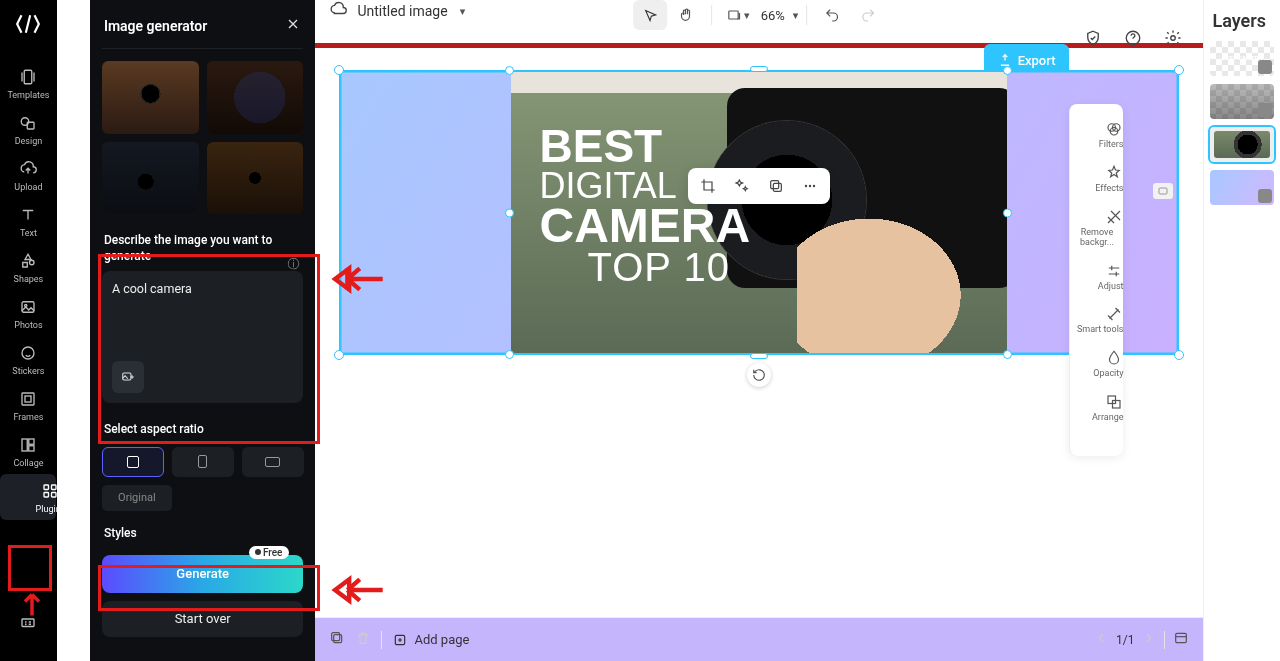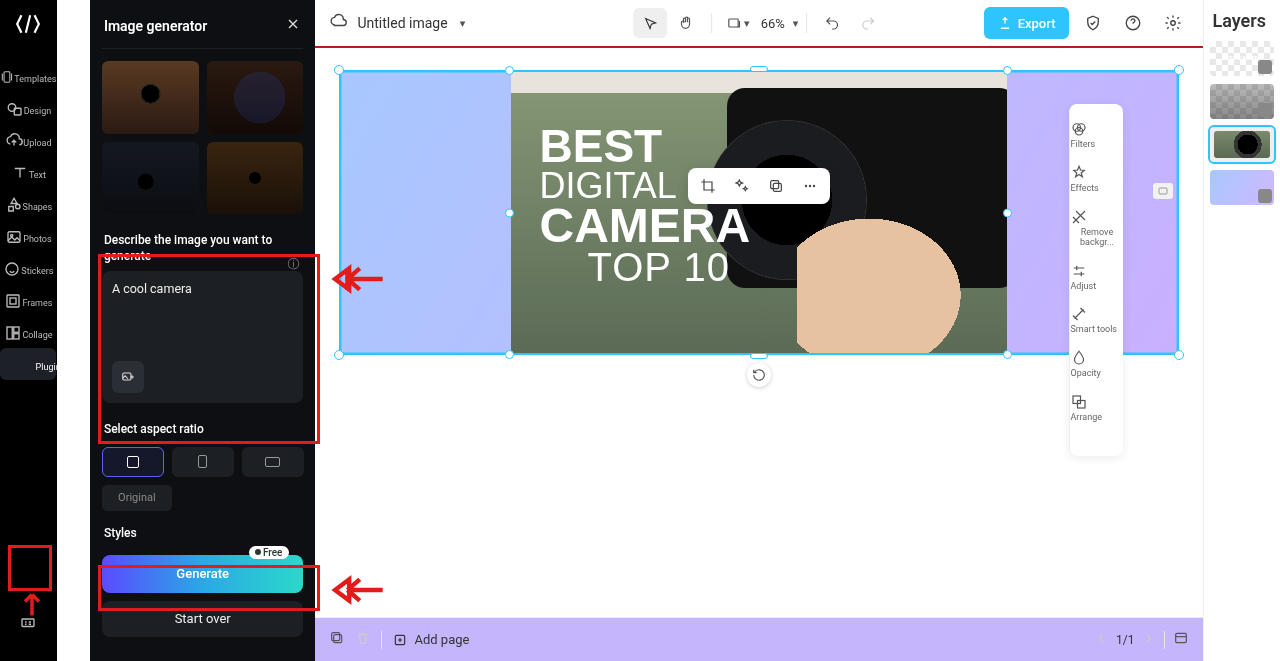--- a/index.html
+++ b/index.html
@@ -3,21 +3,21 @@
 <meta charset="utf-8">
 <style>
 * { margin: 0; padding: 0; box-sizing: border-box; }
 body { font-family: -apple-system, BlinkMacSystemFont, "Segoe UI", Roboto, sans-serif; width: 1280px; height: 661px; overflow: hidden; background: #fff; }
 
 .app { display: flex; width: 100%; height: 100%; }
 
 
 .rail { width: 60px; background: #000; display: flex; flex-direction: column; align-items: center; padding-top: 8px; }
 .rail-logo { width: 32px; height: 32px; margin-bottom: 20px; display:flex; align-items:center; justify-content:center; }
-.rail-item { width: 56px; display: flex; flex-direction: row; align-items: center; padding: 8px 0 6px; cursor: pointer; color: #bbb; justify-content: center; }
+.rail-item { width: 56px; display: flex; flex-direction: column; align-items: center; padding: 8px 0 6px; cursor: pointer; color: #bbb; justify-content: center; }
 .rail-item svg, .rail-item .ic { width: 18px; height: 18px; }
 .rail-label { font-size: 9px; margin-top: 4px; color: #bbb; }
 .rail-item.active { background: #1d2026; border-radius: 6px; color:#fff;padding-left:44px; }
 .rail-item.active .rail-label { color:#fff; }
 .rail-spacer { flex: 1; }
 .rail-bottom { margin-bottom: 24px; }
 
 
 .panel { width: 238px; background: #0e0f12; color: #eaeaea; display: flex; flex-direction: column; padding: 12px 0; position: relative; margin-left: 33px; }
 .panel-header { display: flex; align-items: center; padding: 4px 14px 12px; }
@@ -50,32 +50,32 @@
 .gen-badge { position: absolute; top: -9px; right: 14px; background: #fff; color:#333; font-size:10px; padding:1px 7px 1px 6px; border-radius:9px; display:flex; align-items:center; gap:2px;}
 .gen-badge::before{ content:""; width:6px; height:6px; border-radius:50%; background:#333;}
 .startover-btn { margin: 2px 12px 10px; height: 36px; border-radius: 8px; background: #1c1f24; display: flex; align-items: center; justify-content: center; font-size: 13px; color:#eee; cursor:pointer;}
 
 
 .annot-box { position: absolute; border: 3px solid #e41b1b; pointer-events: none; z-index: 50; }
 .annot-arrow { position: absolute; width: 56px; height: 30px; z-index: 50; pointer-events:none; }
 
 
 .main { flex: 1; display: flex; flex-direction: column; background: #fff; position: relative; }
-.topbar { height: 48px; display: flex; align-items: center; padding: 0 14px; gap: 10px; border-bottom: 2px solid #b91c1c; }
+.topbar { height: 48px; display: flex; align-items: flex-start; padding: 0 14px; gap: 10px; border-bottom: 5px solid #b91c1c; }
 .tb-left { display:flex; align-items:center; gap:10px;}
 .cloud-ic { color:#333; }
 .doc-title { font-size: 14px; color:#333; }
 .caret { color:#555; font-size:11px; margin-left:2px;}
 .tb-center { position:absolute; left:50%; transform:translateX(-50%); display:flex; align-items:center; gap:2px;}
 .tb-btn { width:34px; height:30px; border-radius:6px; display:flex; align-items:center; justify-content:center; color:#4a4a4a; cursor:pointer;}
 .tb-btn.sel { background:#efefef; }
 .tb-sep { width:1px; height:20px; background:#e4e4e4; margin:0 6px;}
 .zoom { font-size:13px; color:#333; margin:0 4px;}
 .tb-right { margin-left:auto; display:flex; align-items:center; gap:8px;}
-.export-btn { background:#2ec5ff; color:#fff; height:32px; padding:0 14px; border-radius:6px; display:flex; align-items:center; gap:6px; font-size:13px; font-weight:500; cursor:pointer;}
+.export-btn { background:#2ec5ff; color:#fff; height:32px; padding:0 14px; border-radius:6px; display:flex; align-items:center; gap:6px; font-size:13px; font-weight:500; cursor:pointer;margin-top:44px;}
 .circ-ic { width:32px; height:32px; display:flex; align-items:center; justify-content:center; color:#444; cursor:pointer;}
 
 .canvas-wrap { flex:1; display:flex; position:relative; overflow:hidden;}
 .canvas-scroll { flex:1; padding: 20px 24px 10px 24px; overflow:auto;}
 .page-label { font-size:11px; color:#999; margin-bottom:4px;}
 .canvas-slide { width: 840px; height: 285px; background: linear-gradient(120deg,#a8c8ff 0%, #c9b0ff 100%); border-radius: 2px; position: relative; margin-top:2px;}
 .sel-box { position:absolute; inset:0; border:2px solid #2ec5ff;}
 .sel-handle { position:absolute; width:10px; height:10px; background:#fff; border:1.5px solid #2ec5ff; border-radius:50%;}
 .sel-handle.tl{ left:-5px; top:-5px;} .sel-handle.tr{ right:-5px; top:-5px;}
 .sel-handle.bl{ left:-5px; bottom:-5px;} .sel-handle.br{ right:-5px; bottom:-5px;}
@@ -101,21 +101,21 @@
 .inner-handle.br{left:664px; bottom:-4px;}
 .inner-handle.ml{left:166px; top:50%; transform:translateY(-50%);} 
 .inner-handle.mr{left:664px; top:50%; transform:translateY(-50%);} 
 
 .floating-toolbar{ position:absolute; top:120px; left:50%; transform:translateX(-50%); background:#fff; border-radius:8px; box-shadow:0 2px 12px rgba(0,0,0,.12); display:flex; align-items:center; padding:4px; gap:2px;}
 .floating-toolbar .tb-btn{ width:32px; height:28px;}
 .thumb-override{ position:absolute; right:30px; top:135px; width:20px; height:16px; background:#f2f2f2; border-radius:3px; display:flex; align-items:center; justify-content:center; color:#888;}
 
 
 .inspector { width:54px; background:#fff; border-left:1px solid #eee; display:flex; flex-direction:column; align-items:center; padding:12px 0; gap:6px; position:absolute; right:80px; top:56px; height:352px; box-shadow:0 2px 10px rgba(0,0,0,.08); border-radius:8px;}
-.insp-item{ display:flex; flex-direction:column; align-items:flex-start; gap:2px; padding:4px 0; cursor:pointer; color:#555; width:100%;}
+.insp-item{ display:flex; flex-direction:column; align-items:flex-end; gap:2px; padding:4px 0; cursor:pointer; color:#555; width:100%;}
 .insp-item svg{ width:18px; height:18px;}
 .insp-label{ font-size:9px; color:#666; text-align:center; line-height:1.1;}
 
 
 .layers { width:80px; background:#fff; border-left:1px solid #eee; display:flex; flex-direction:column; padding:10px 6px;}
 .layers-title{ font-size:18px; font-weight:600; color:#333; padding:0 2px 10px;}
 .layer-thumb{ width:100%; aspect-ratio: 2/1.1; border-radius:4px; margin-bottom:8px; position:relative; background:#eee;}
 .layer-thumb.checker{ background: repeating-conic-gradient(#e8e8e8 0 25%, #fff 0 50%) 0 0/12px 12px;}
 .layer-thumb .mini-ic{ position:absolute; right:2px; bottom:2px; width:14px; height:14px; background:#888; border-radius:3px;}
 .layer-thumb.sel{ outline:2px solid #2ec5ff;}

